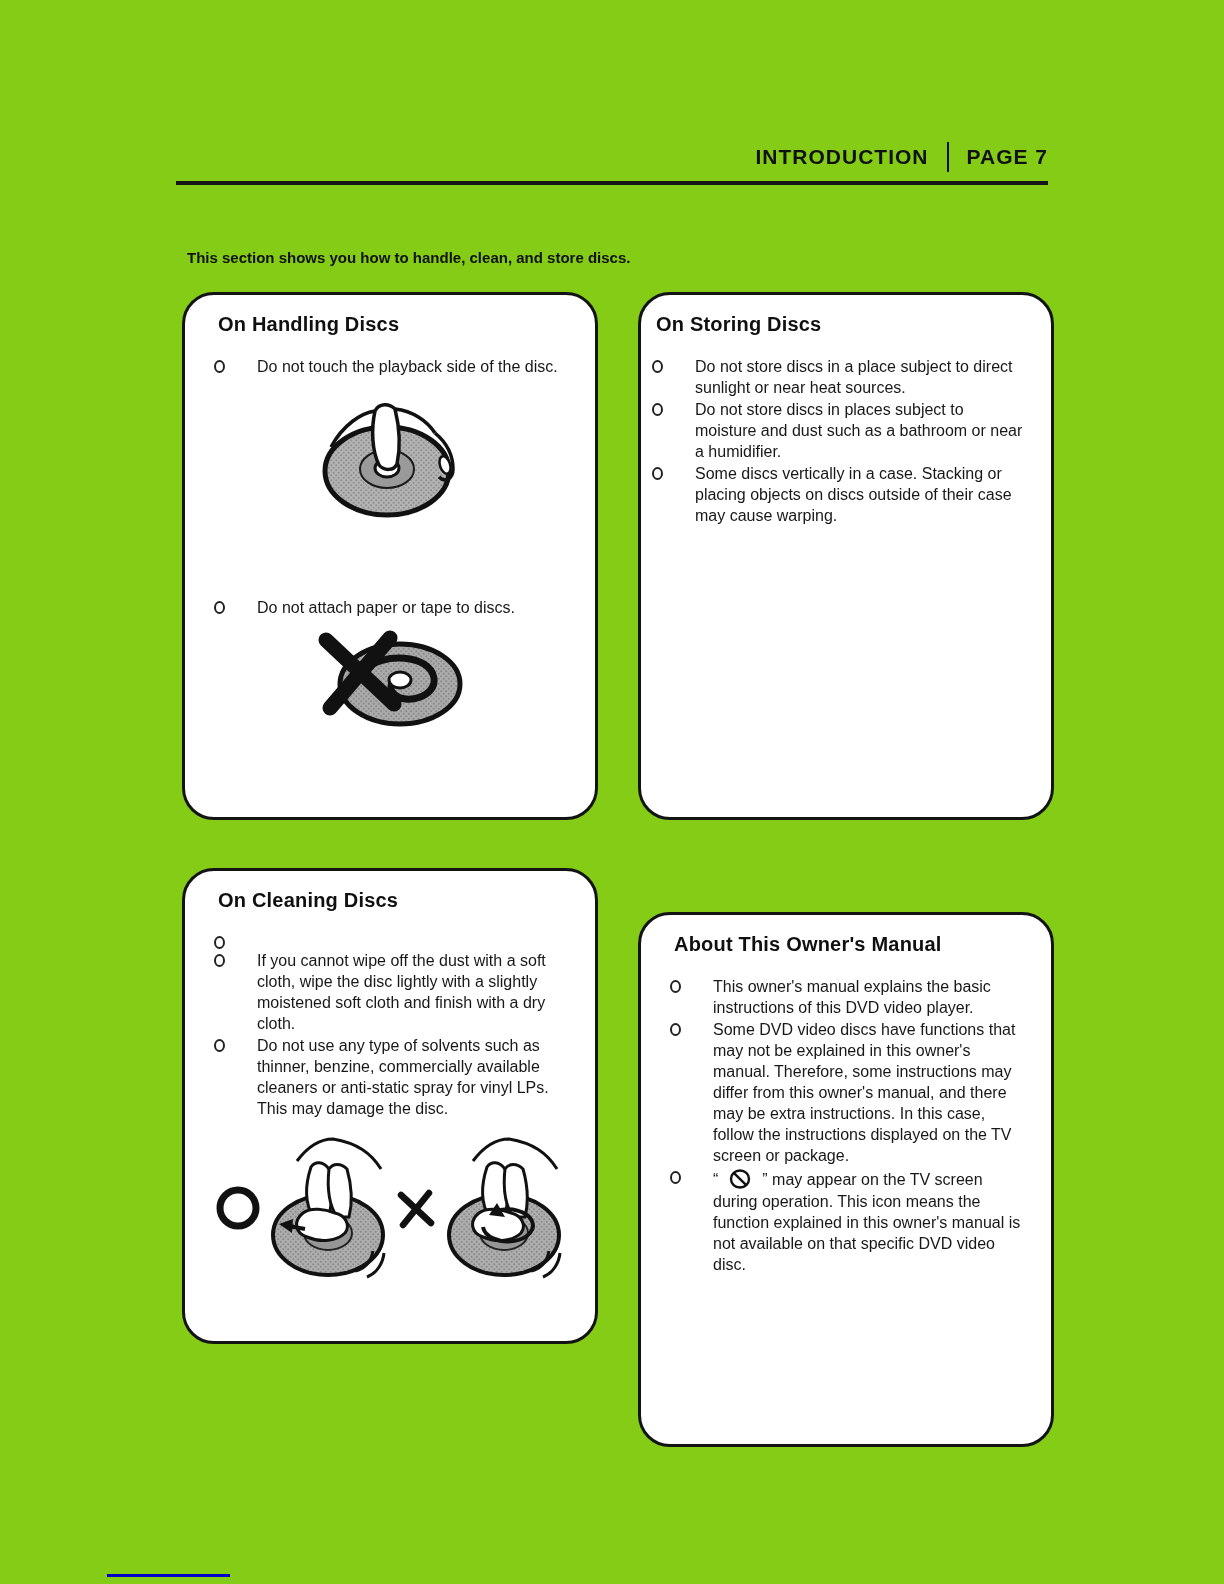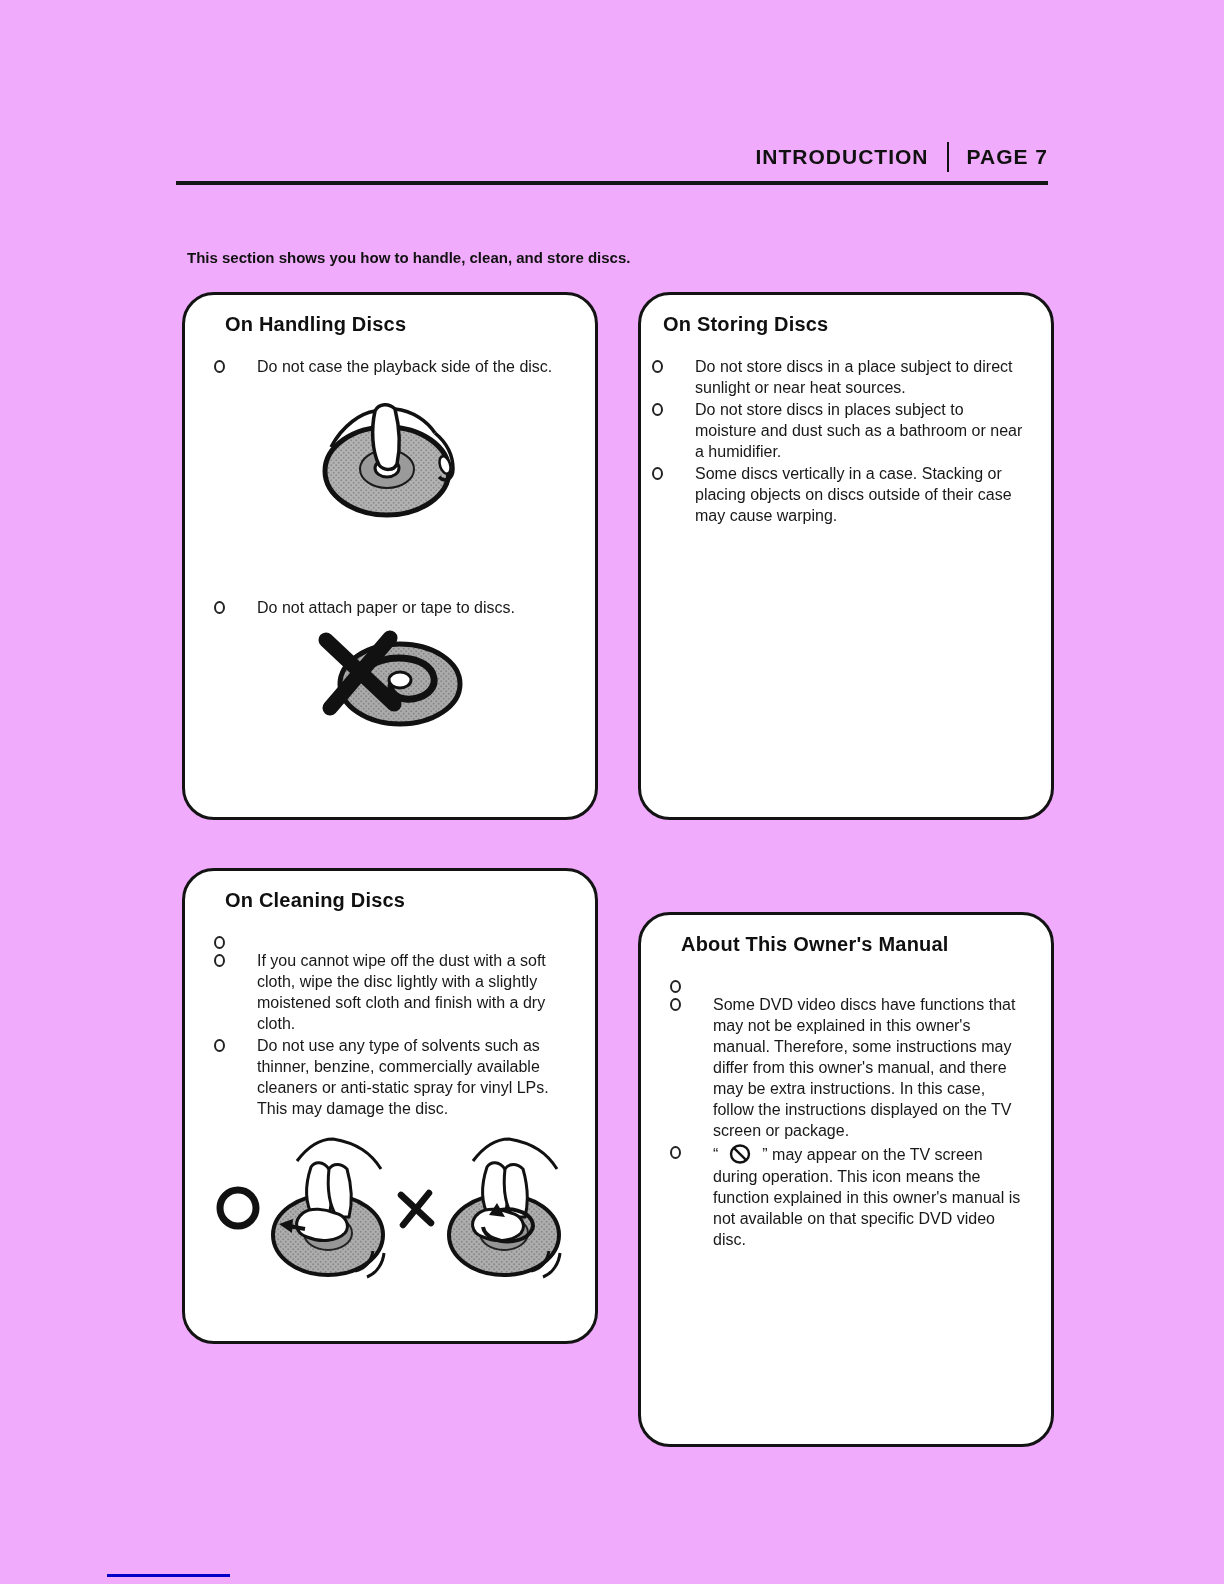--- a/index.html
+++ b/index.html
@@ -1,17 +1,17 @@
 <!DOCTYPE html>
 <html><head>
 <meta charset="utf-8">
 <style>
   html,body{margin:0;padding:0;background:#ffffff;}
   .page{
-    position:relative;width:1224px;height:1584px;background:#f0abfc;overflow:hidden;
+    position:relative;width:1224px;height:1584px;background:#84cc16;overflow:hidden;
     font-family:"Liberation Sans", sans-serif;color:#161616;
   }
   
   .header{
     position:absolute;top:142px;left:176px;width:872px;
     display:flex;justify-content:flex-end;align-items:center;gap:18px;
     font-weight:bold;font-size:21px;letter-spacing:1px;color:#111;
   }
   .header .vsep{width:2px;height:30px;background:#111;}
   .header-rule{position:absolute;top:181px;left:176px;width:872px;height:4px;background:#171717;}
@@ -27,21 +27,21 @@
   .intro{position:absolute;top:249px;left:177px;font-size:15px;font-weight:bold;color:#111;margin-left:10px;}
   
   .box{
     position:absolute;border:3px solid #131313;border-radius:32px;box-sizing:border-box;
     padding:18px 26px 0 26px;background:#fff;
   }
   .box-handling{left:182px;top:292px;width:416px;height:528px;}
   .box-storing {left:638px;top:292px;width:416px;height:528px;padding-left:8px;}
   .box-cleaning{left:182px;top:868px;width:416px;height:476px;}
   .box-manual  {left:638px;top:912px;width:416px;height:535px;}
-  .box h3{margin:0 0 20px 14px;font-size:20px;color:#101010;letter-spacing:0.2px;}
+  .box h3{margin:0 0 20px 7px;font-size:20px;color:#101010;letter-spacing:0.2px;}
   .bullet{display:flex;margin:0 0 1px 0;}
   .bullet .marker-col{flex:none;width:46px;padding-top:4px;}
   .bullet .o{display:block;width:11px;height:13px;border:2px solid #222;border-radius:50%;margin-left:3px;box-sizing:border-box;}
   .bullet .btext{flex:1;font-size:16px;line-height:21px;color:#181818;}
   
   .illus{display:block;margin:0 auto;}
   .illusA{margin-top:22px;}
   .b2-handling{margin-top:76px;}
   .illusB{margin-top:12px;}
   .wipe-row{display:flex;align-items:center;justify-content:center;gap:6px;margin-top:14px;}
@@ -64,21 +64,21 @@
 
 
   <div class="intro">This section shows you how to handle, clean, and store discs.</div>
 
   <div class="box box-handling">
     <h3>On Handling Discs</h3>
     <div class="bullet">
       <span class="marker-col">
           <span class="o"></span>
         </span>
-      <span class="btext">Do not case the playback side of the disc.</span>
+      <span class="btext">Do not touch the playback side of the disc.</span>
     </div>
     <svg class="illus illusA" width="190" height="122" viewBox="0 0 190 122">
       <defs>
         <pattern id="htA" width="5" height="5" patternUnits="userSpaceOnUse">
           <rect width="5" height="5" fill="#b3b3b3"></rect>
           <circle cx="1.2" cy="1.2" r="1" fill="#8d8d8d"></circle>
           <circle cx="3.7" cy="3.7" r="1" fill="#8d8d8d"></circle>
         </pattern>
       </defs>
       <ellipse cx="92" cy="72" rx="62" ry="44" fill="url(#htA)" stroke="#111" stroke-width="5"></ellipse>
@@ -201,20 +201,21 @@
       </svg>
     </div>
   </div>
 
   <div class="box box-manual">
     <h3>About This Owner's Manual</h3>
     <div class="bullet">
       <span class="marker-col">
           <span class="o"></span>
         </span>
+      <span class="btext">This owner's manual explains the basic instructions of this DVD video player.</span>
     </div>
     <div class="bullet">
       <span class="marker-col">
           <span class="o"></span>
         </span>
       <span class="btext">Some DVD video discs have functions that may not be explained in this owner's manual. Therefore, some instructions may differ from this owner's manual, and there may be extra instructions. In this case, follow the instructions displayed on the TV screen or package.</span>
     </div>
     <div class="bullet">
       <span class="marker-col">
           <span class="o"></span>

